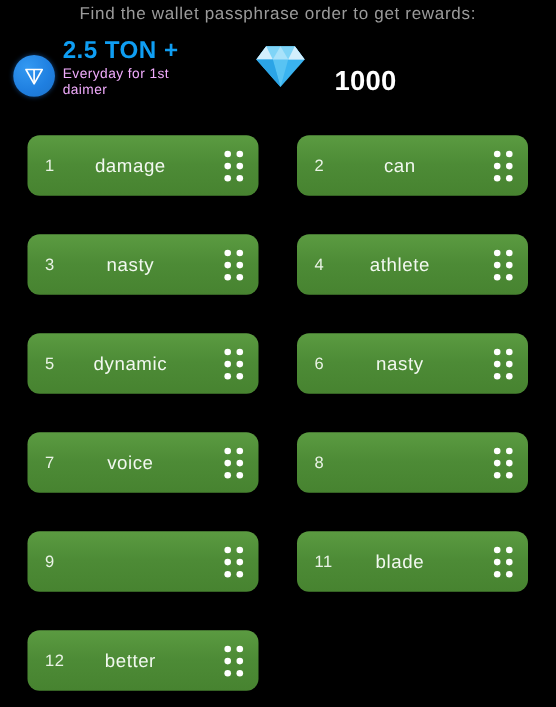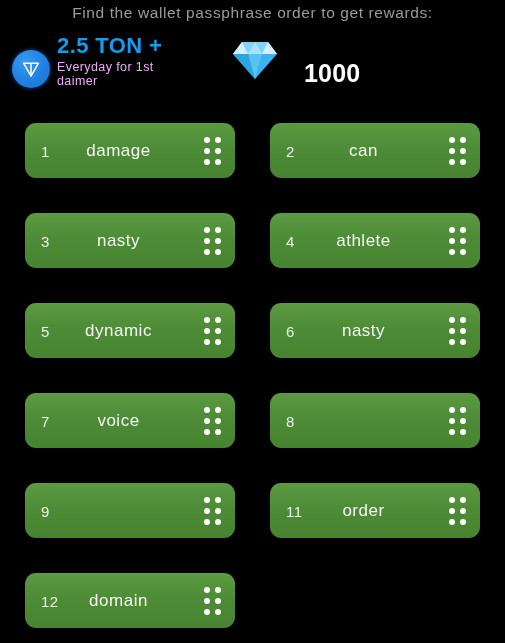--- a/index.html
+++ b/index.html
@@ -304,33 +304,33 @@
           <i></i>
           <i></i>
           <i></i>
           <i></i>
           <i></i>
           <i></i>
         </span>
       </div>
       <div class="word-card">
         <span class="card-index">11</span>
-        <span class="card-word">order</span>
+        <span class="card-word">blade</span>
         <span class="drag-handle">
           <i></i>
           <i></i>
           <i></i>
           <i></i>
           <i></i>
           <i></i>
         </span>
       </div>
       <div class="word-card">
         <span class="card-index">12</span>
-        <span class="card-word">domain</span>
+        <span class="card-word">better</span>
         <span class="drag-handle">
           <i></i>
           <i></i>
           <i></i>
           <i></i>
           <i></i>
           <i></i>
         </span>
       </div>
     </div>

